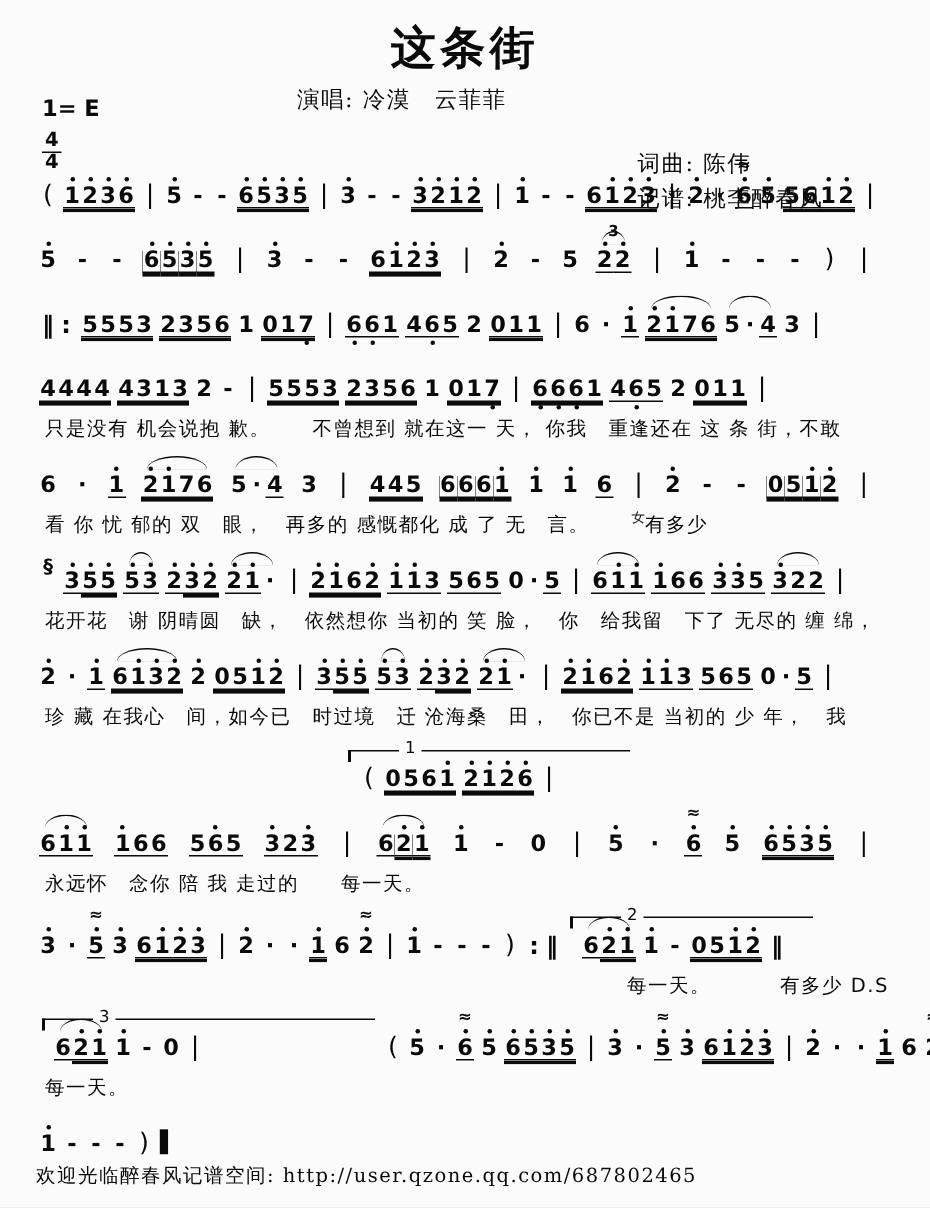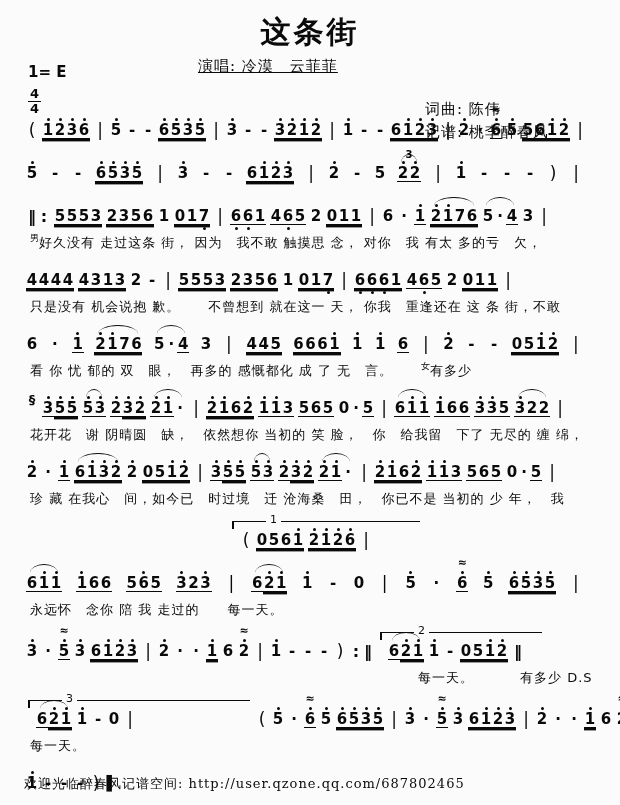--- a/index.html
+++ b/index.html
@@ -5,21 +5,21 @@
   html,body{margin:0;padding:0;background:#e8e8e8;}
   .sheet{position:relative;width:620px;height:805px;margin:0 auto;background:#fbfbfb;
          font-family:"DejaVu Serif",serif;color:#0a0a0a;overflow:hidden;}
   .title{text-align:center;padding-top:12px;font-size:30px;font-weight:700;letter-spacing:3px;}
   .credits{position:relative;height:56px;}
   .keysig{position:absolute;left:28px;top:10px;display:flex;align-items:flex-start;gap:7px;
           font-family:"DejaVu Sans",sans-serif;font-weight:700;font-size:15px;flex-direction:column;}
   .frac{display:inline-flex;flex-direction:column;align-items:center;line-height:12px;font-size:13px;}
   .frac .tu{border-bottom:1px solid #0a0a0a;padding:0 2px 1px 2px;}
   .frac .tl{padding-top:1px;}
-  .singer{position:absolute;left:198px;top:4px;font-size:15px;letter-spacing:1px;text-decoration:underline;}
+  .singer{position:absolute;left:198px;top:4px;font-size:15px;letter-spacing:1px;}
   .cr-right{position:absolute;left:425px;top:4px;font-size:15px;line-height:23px;letter-spacing:1px;margin-top:41px;}
   .cr-right div{white-space:nowrap;}
   #score{padding-top:6px;}
   .mline{margin:0 0 13px 0;padding-left:26px;}
   .notes{display:flex;align-items:flex-end;min-height:30px;}
   .mline.spread .notes{justify-content:space-between;padding-right:34px;}
   .tok{position:relative;display:inline-flex;margin:0 4px 0 0;}
   .ch{display:inline-flex;flex-direction:column;align-items:center;width:12px;}
   .dotrow{height:6px;width:100%;display:flex;align-items:center;justify-content:center;}
   .dotrow.on::before{content:"";width:3px;height:3px;border-radius:50%;background:#0a0a0a;}
@@ -729,21 +729,20 @@
             </span>
           </span>
           <span class="tok bar">
             <span class="ch">
               <span class="dotrow"></span>
               <span class="c u0">|</span>
               <span class="dotrow"></span>
             </span>
           </span>
         </div>
-        <div class="lyrics"><span class="small-mark">男</span><span>好久没有 走过这条 街， 因为　我不敢 触摸思 念， 对你　我 有太 多的亏　欠，</span></div>
       </div>
       <div class="mline">
         <div class="notes">
           <span class="tok">
             <span class="ch">
               <span class="dotrow"></span>
               <span class="c u2">4</span>
               <span class="dotrow"></span>
             </span>
             <span class="ch">

